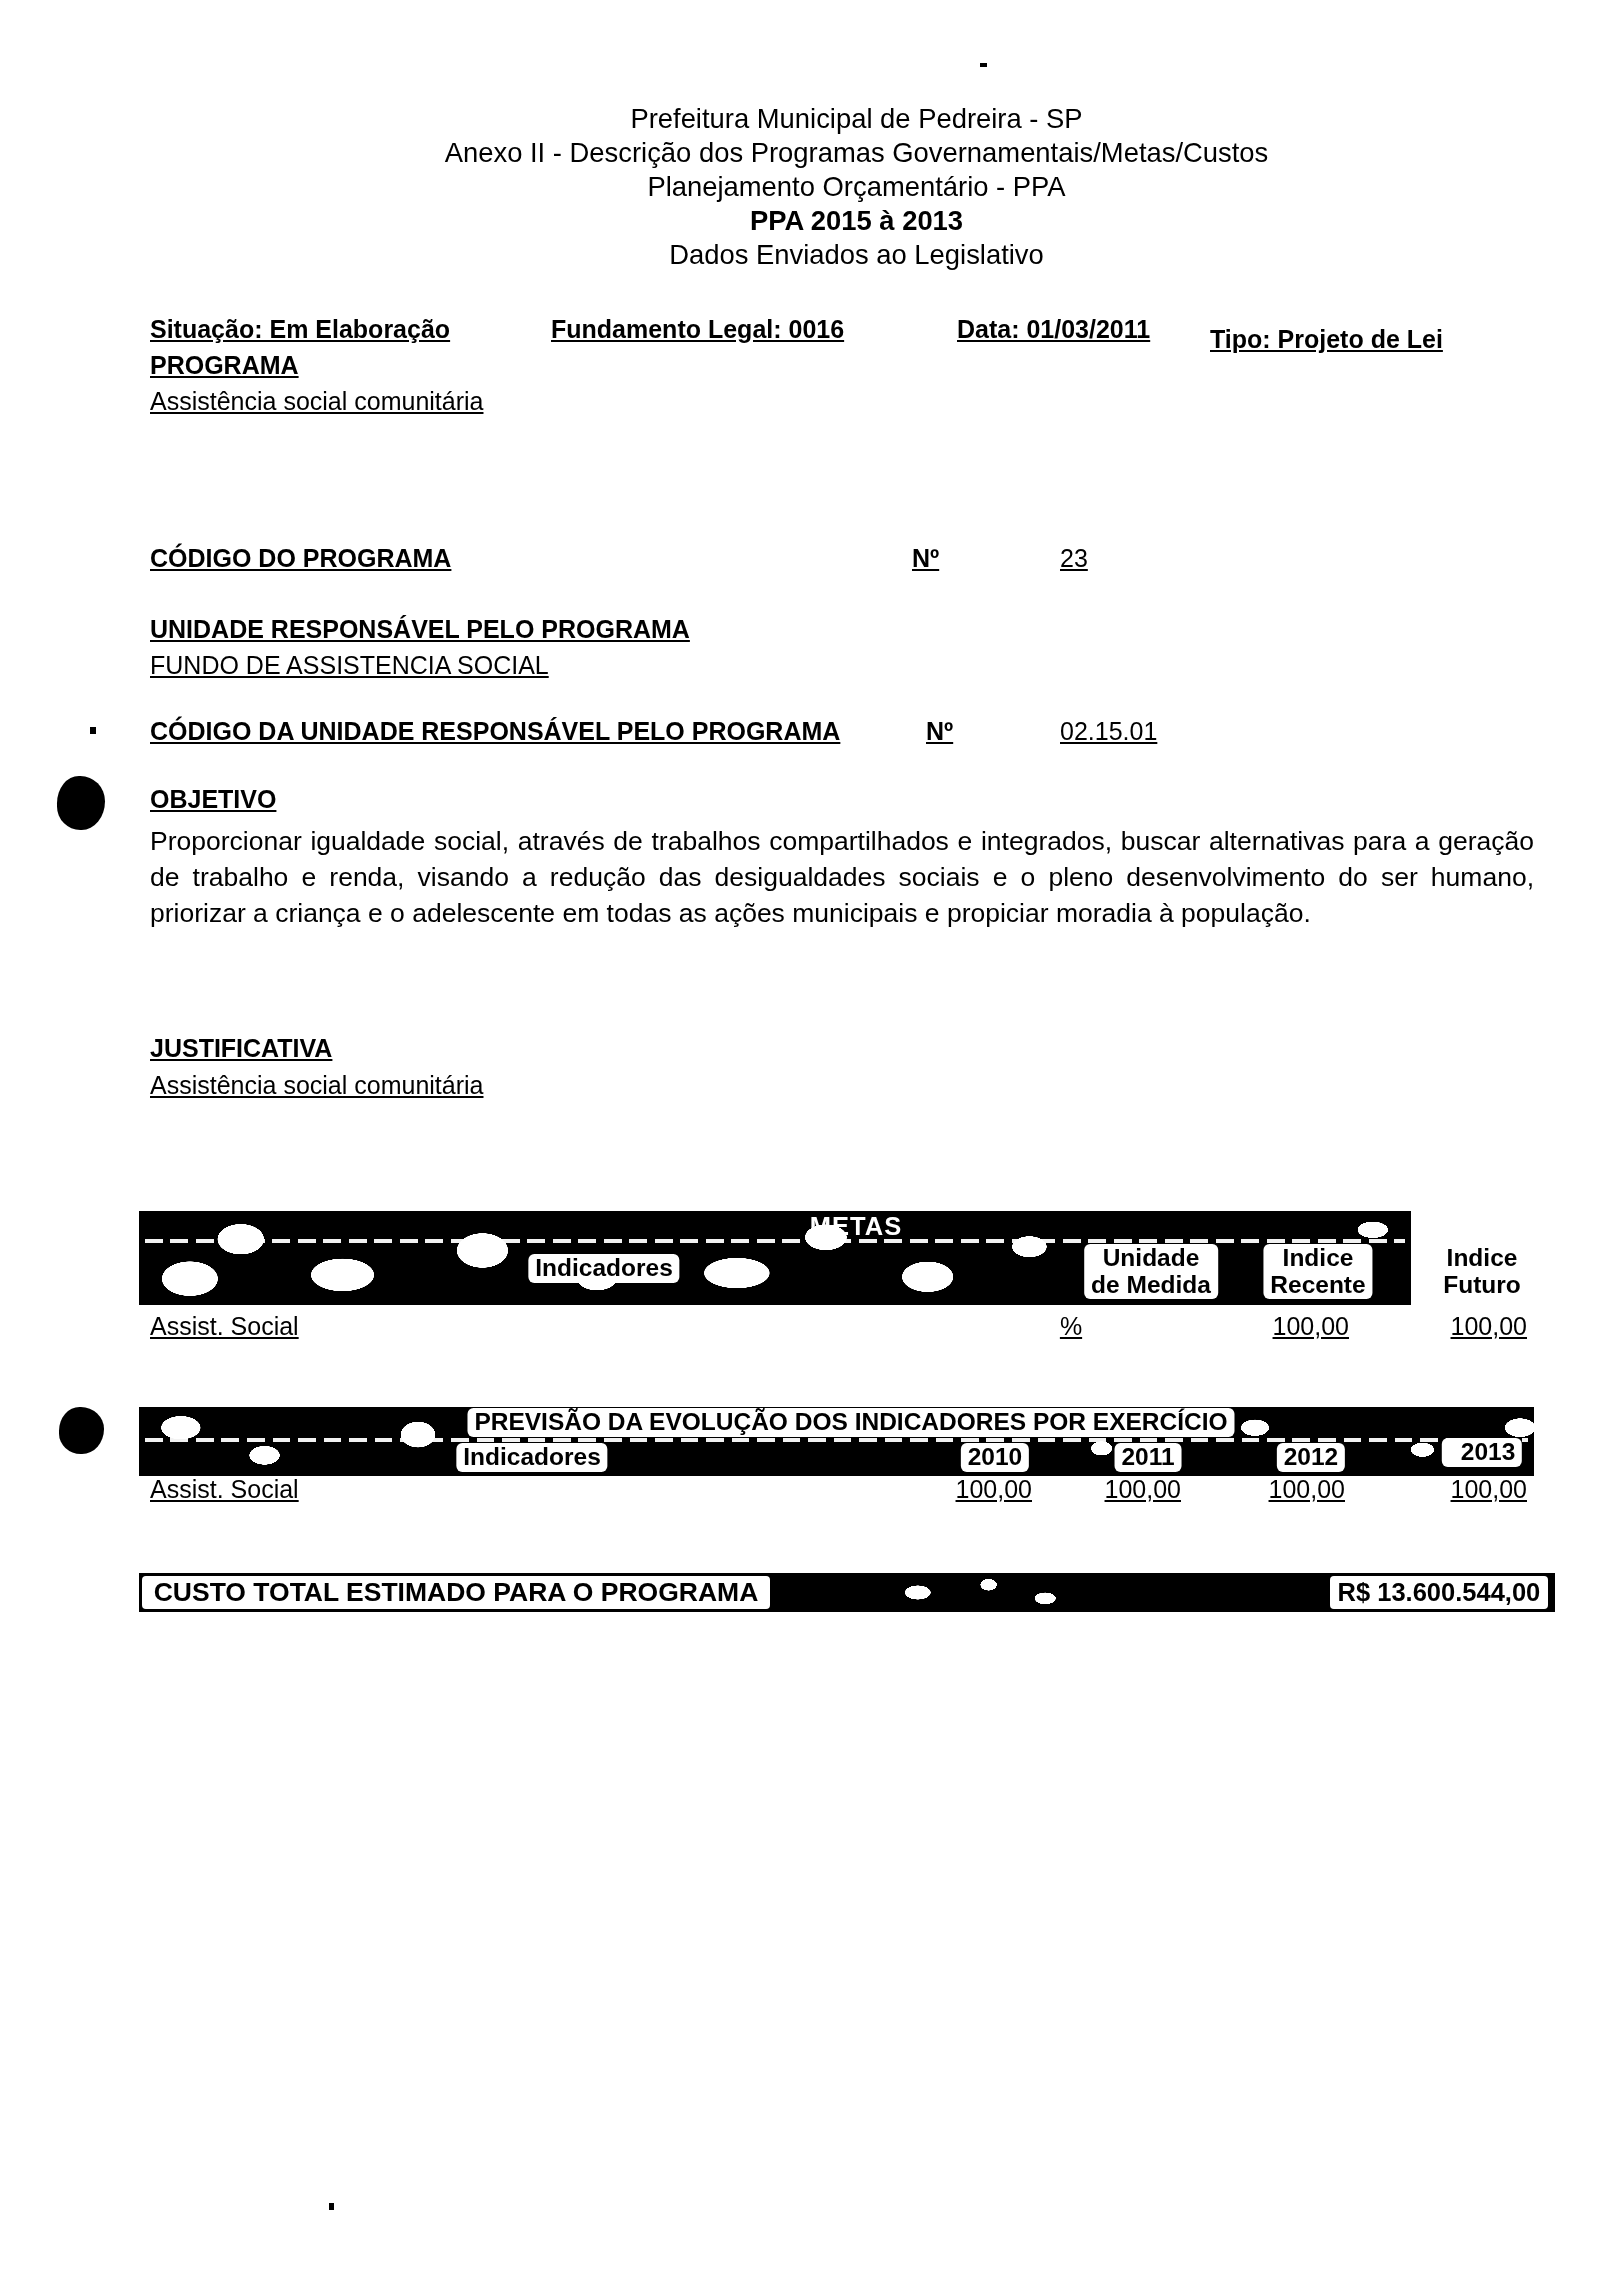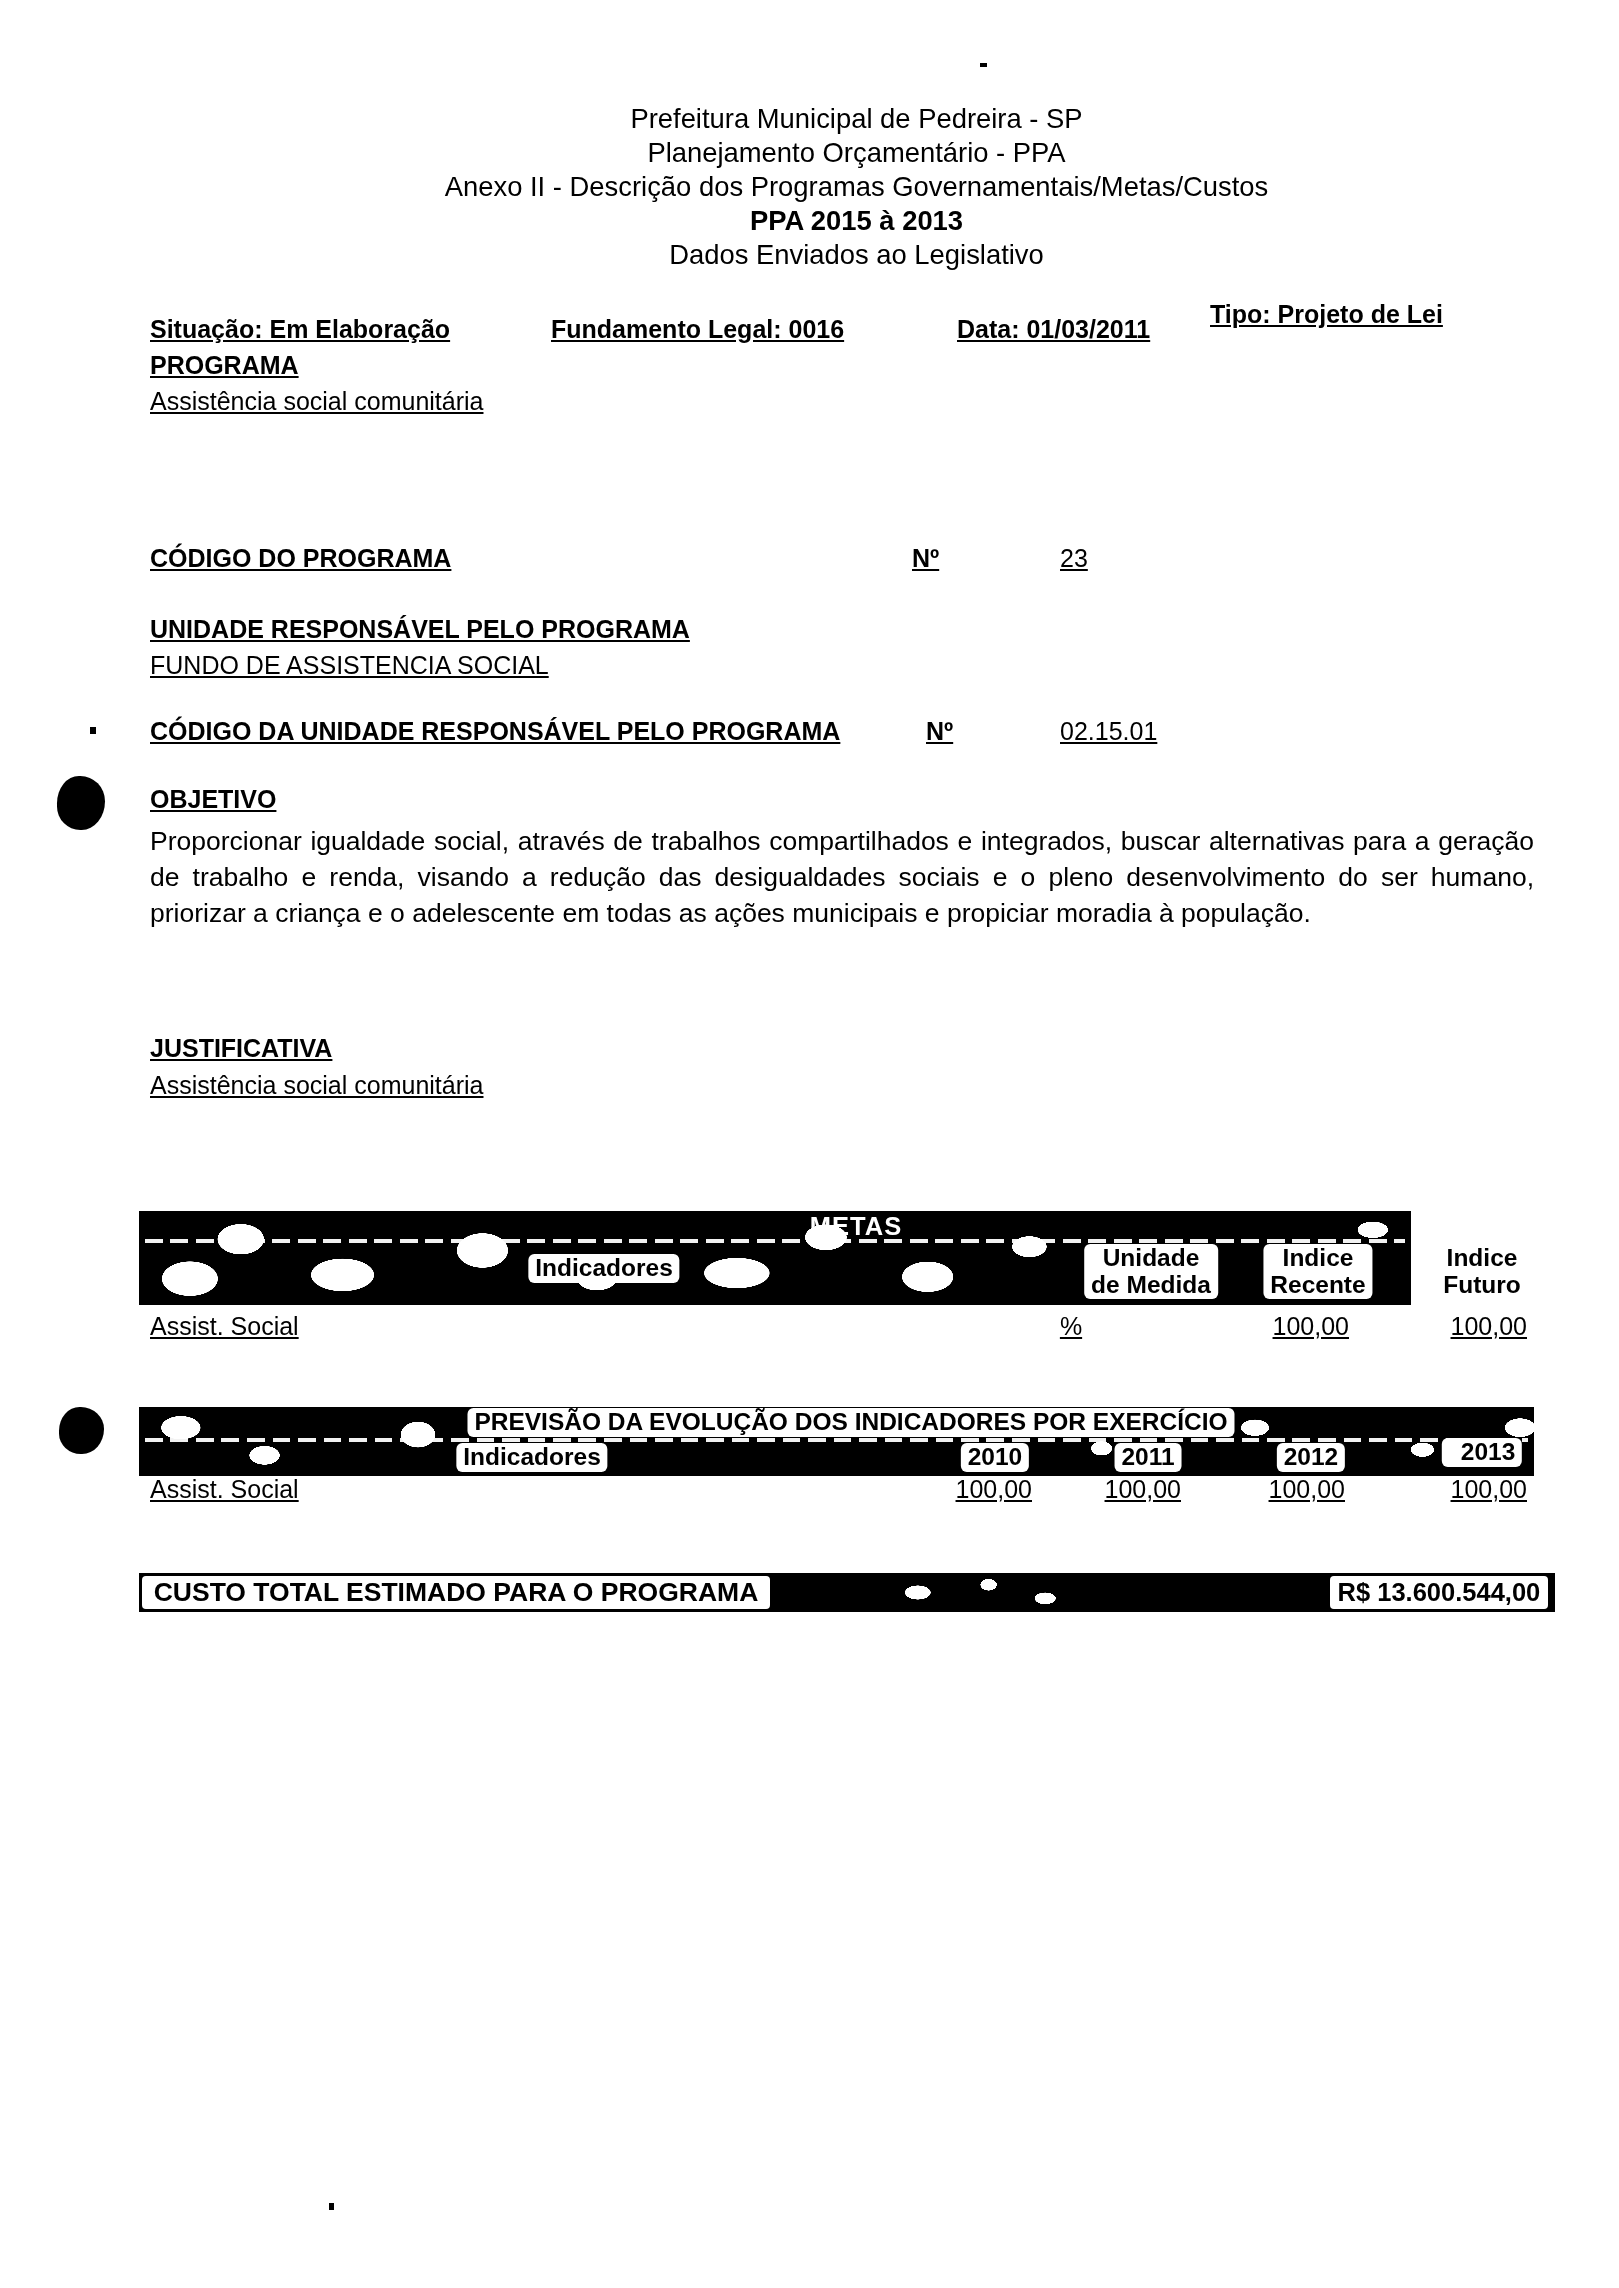--- a/index.html
+++ b/index.html
@@ -85,30 +85,30 @@
 
   <div class="speck" style="left:980px;top:63px;width:6.9px;height:3.9px;"></div>
   <div class="speck" style="left:90px;top:727px;width:5.9px;height:6.9px;"></div>
   <div class="speck" style="left:329px;top:2203px;width:4.9px;height:6.9px;"></div>
 
   <div class="holepunch" style="left:57px;top:776px;width:48px;height:54px;"></div>
   <div class="holepunch" style="left:59px;top:1407px;width:45px;height:47px;"></div>
 
   <div class="abs header">
     <div>Prefeitura Municipal de Pedreira - SP</div>
+    <div>Anexo II - Descrição dos Programas Governamentais/Metas/Custos</div>
     <div>Planejamento Orçamentário - PPA</div>
-    <div>Anexo II - Descrição dos Programas Governamentais/Metas/Custos</div>
     <div class="b">PPA 2015 à 2013</div>
     <div>Dados Enviados ao Legislativo</div>
   </div>
 
   <div class="abs t b" style="left:150px;top:314px;">Situação: Em Elaboração</div>
   <div class="abs t b" style="left:551px;top:314px;">Fundamento Legal: 0016</div>
   <div class="abs t b" style="left:957px;top:314px;">Data: 01/03/2011</div>
-  <div class="abs t b" style="left:1210px;top:299px;">Tipo: Projeto de Lei</div>
+  <div class="abs t b" style="left:1210px;top:324px;">Tipo: Projeto de Lei</div>
 
   <div class="abs t b" style="left:150px;top:350px;">PROGRAMA</div>
   <div class="abs t" style="left:150px;top:386px;">Assistência social comunitária</div>
 
   <div class="abs t b" style="left:150px;top:543px;">CÓDIGO DO PROGRAMA</div>
   <div class="abs t b" style="left:912px;top:543px;">Nº</div>
   <div class="abs t" style="left:1060px;top:543px;">23</div>
 
   <div class="abs t b" style="left:150px;top:614px;">UNIDADE RESPONSÁVEL PELO PROGRAMA</div>
   <div class="abs t" style="left:150px;top:650px;">FUNDO DE ASSISTENCIA SOCIAL</div>

